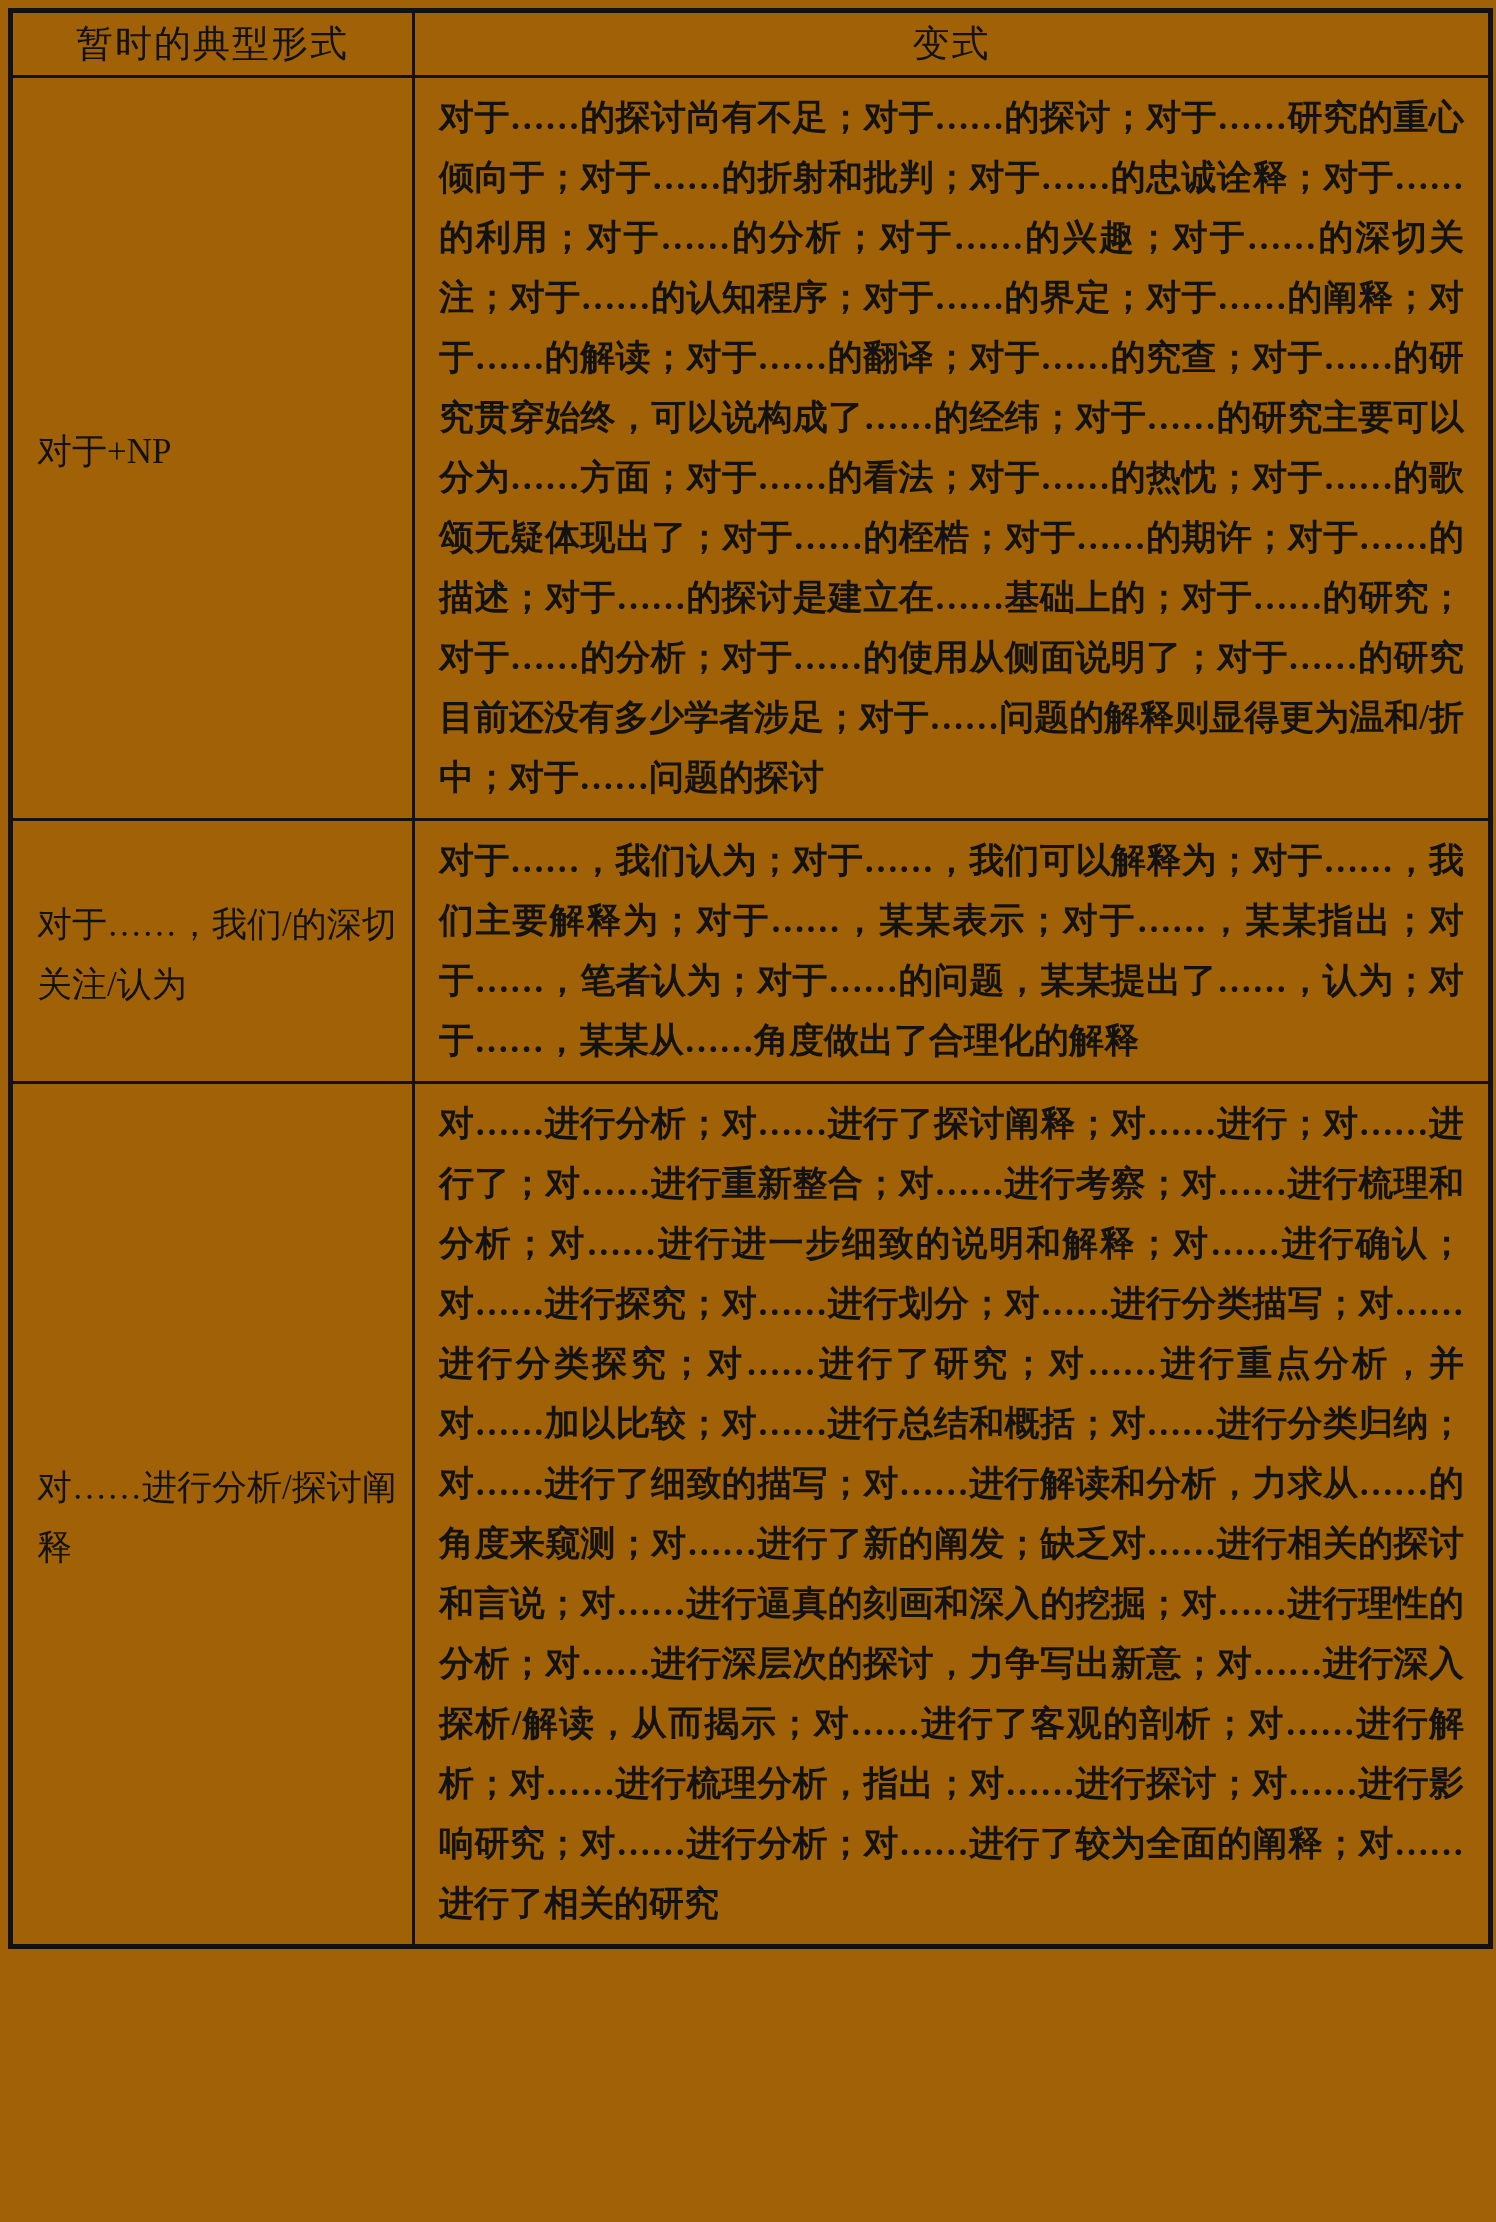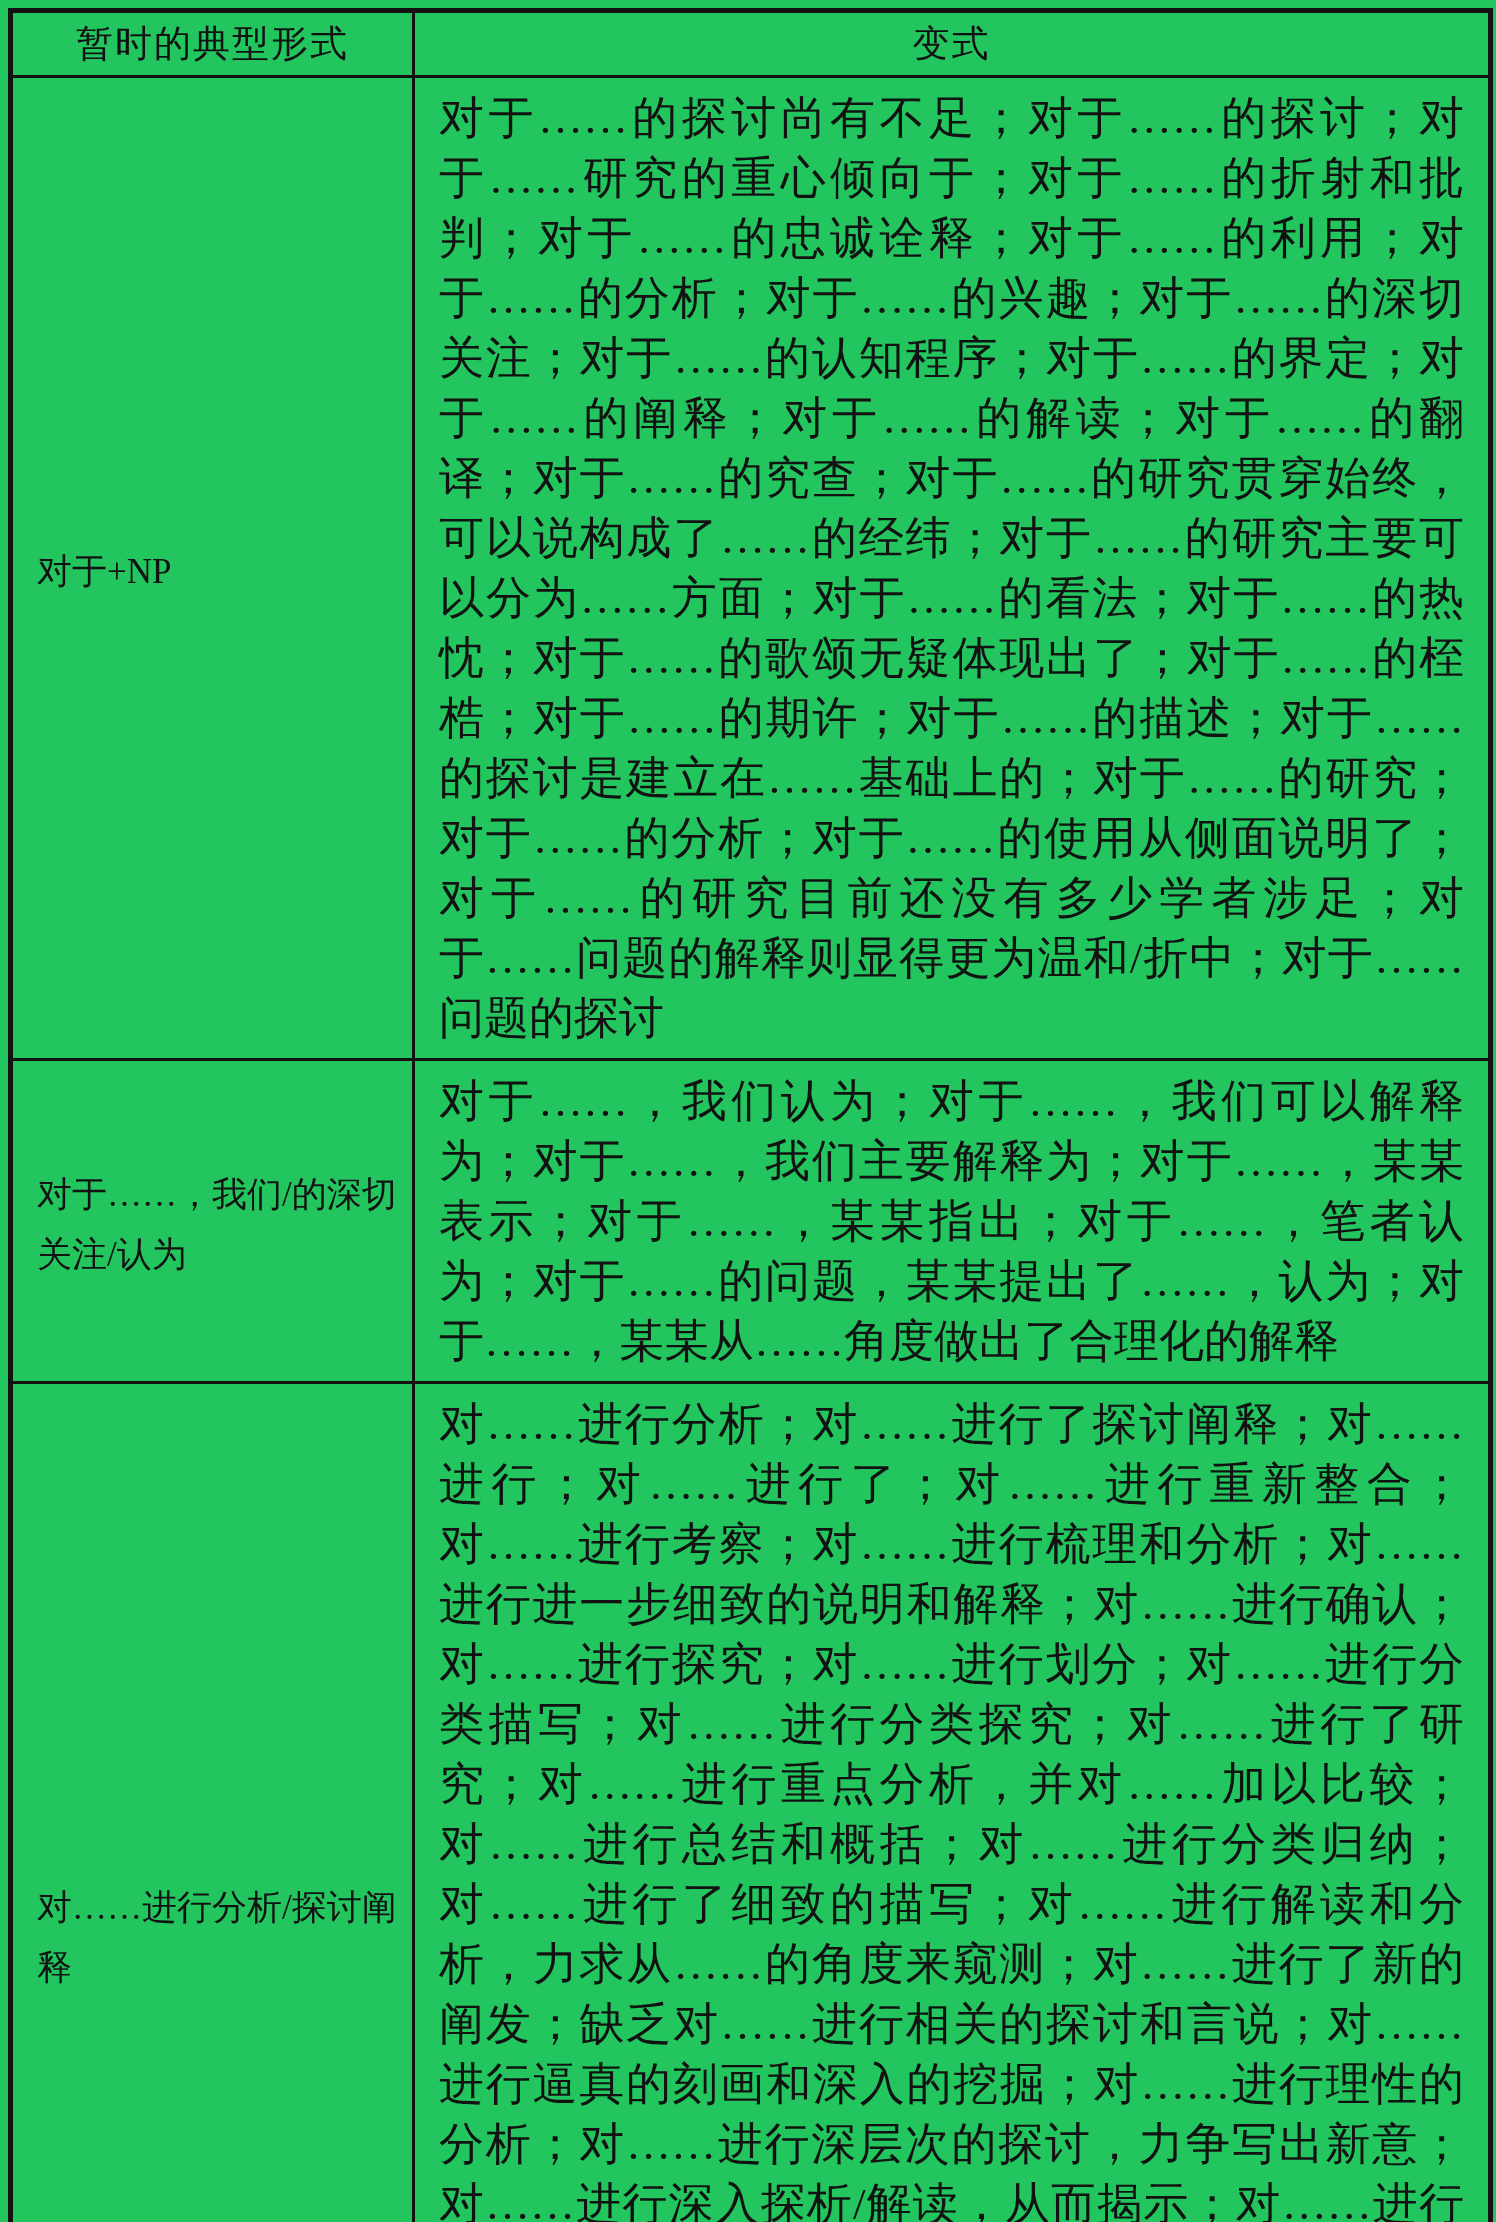--- a/index.html
+++ b/index.html
@@ -4,21 +4,21 @@
 <style>
   html, body {
     margin: 0;
     padding: 0;
     background: #ffffff;
     width: 1496px;
   }
   .page {
     width: 1496px;
     height: 2222px;
-    background: #22c55e;
+    background: #a16207;
     box-sizing: border-box;
     padding: 8px;
     font-family: "Liberation Serif", "DejaVu Serif", serif;
     color: #121212;
   }
   table.form-table {
     width: 1480px;
     border-collapse: collapse;
     table-layout: fixed;
     border: 5px solid #121212;
@@ -42,23 +42,24 @@
     vertical-align: middle;
     text-align: left;
     font-size: 35px;
     line-height: 60px;
     padding: 8px 10px 0 24px;
   }
   td.variants-cell {
     vertical-align: middle;
     text-align: justify;
     text-justify: inter-ideograph;
-    font-size: 45px;
+    font-size: 35px;
     line-height: 60px;
     padding: 10px 24px;
+    font-weight: bold;
   }
 </style>
 </head>
 <body>
 
 <div class="page">
   <table class="form-table">
     <colgroup>
       <col class="col-form">
       <col class="col-variants">

